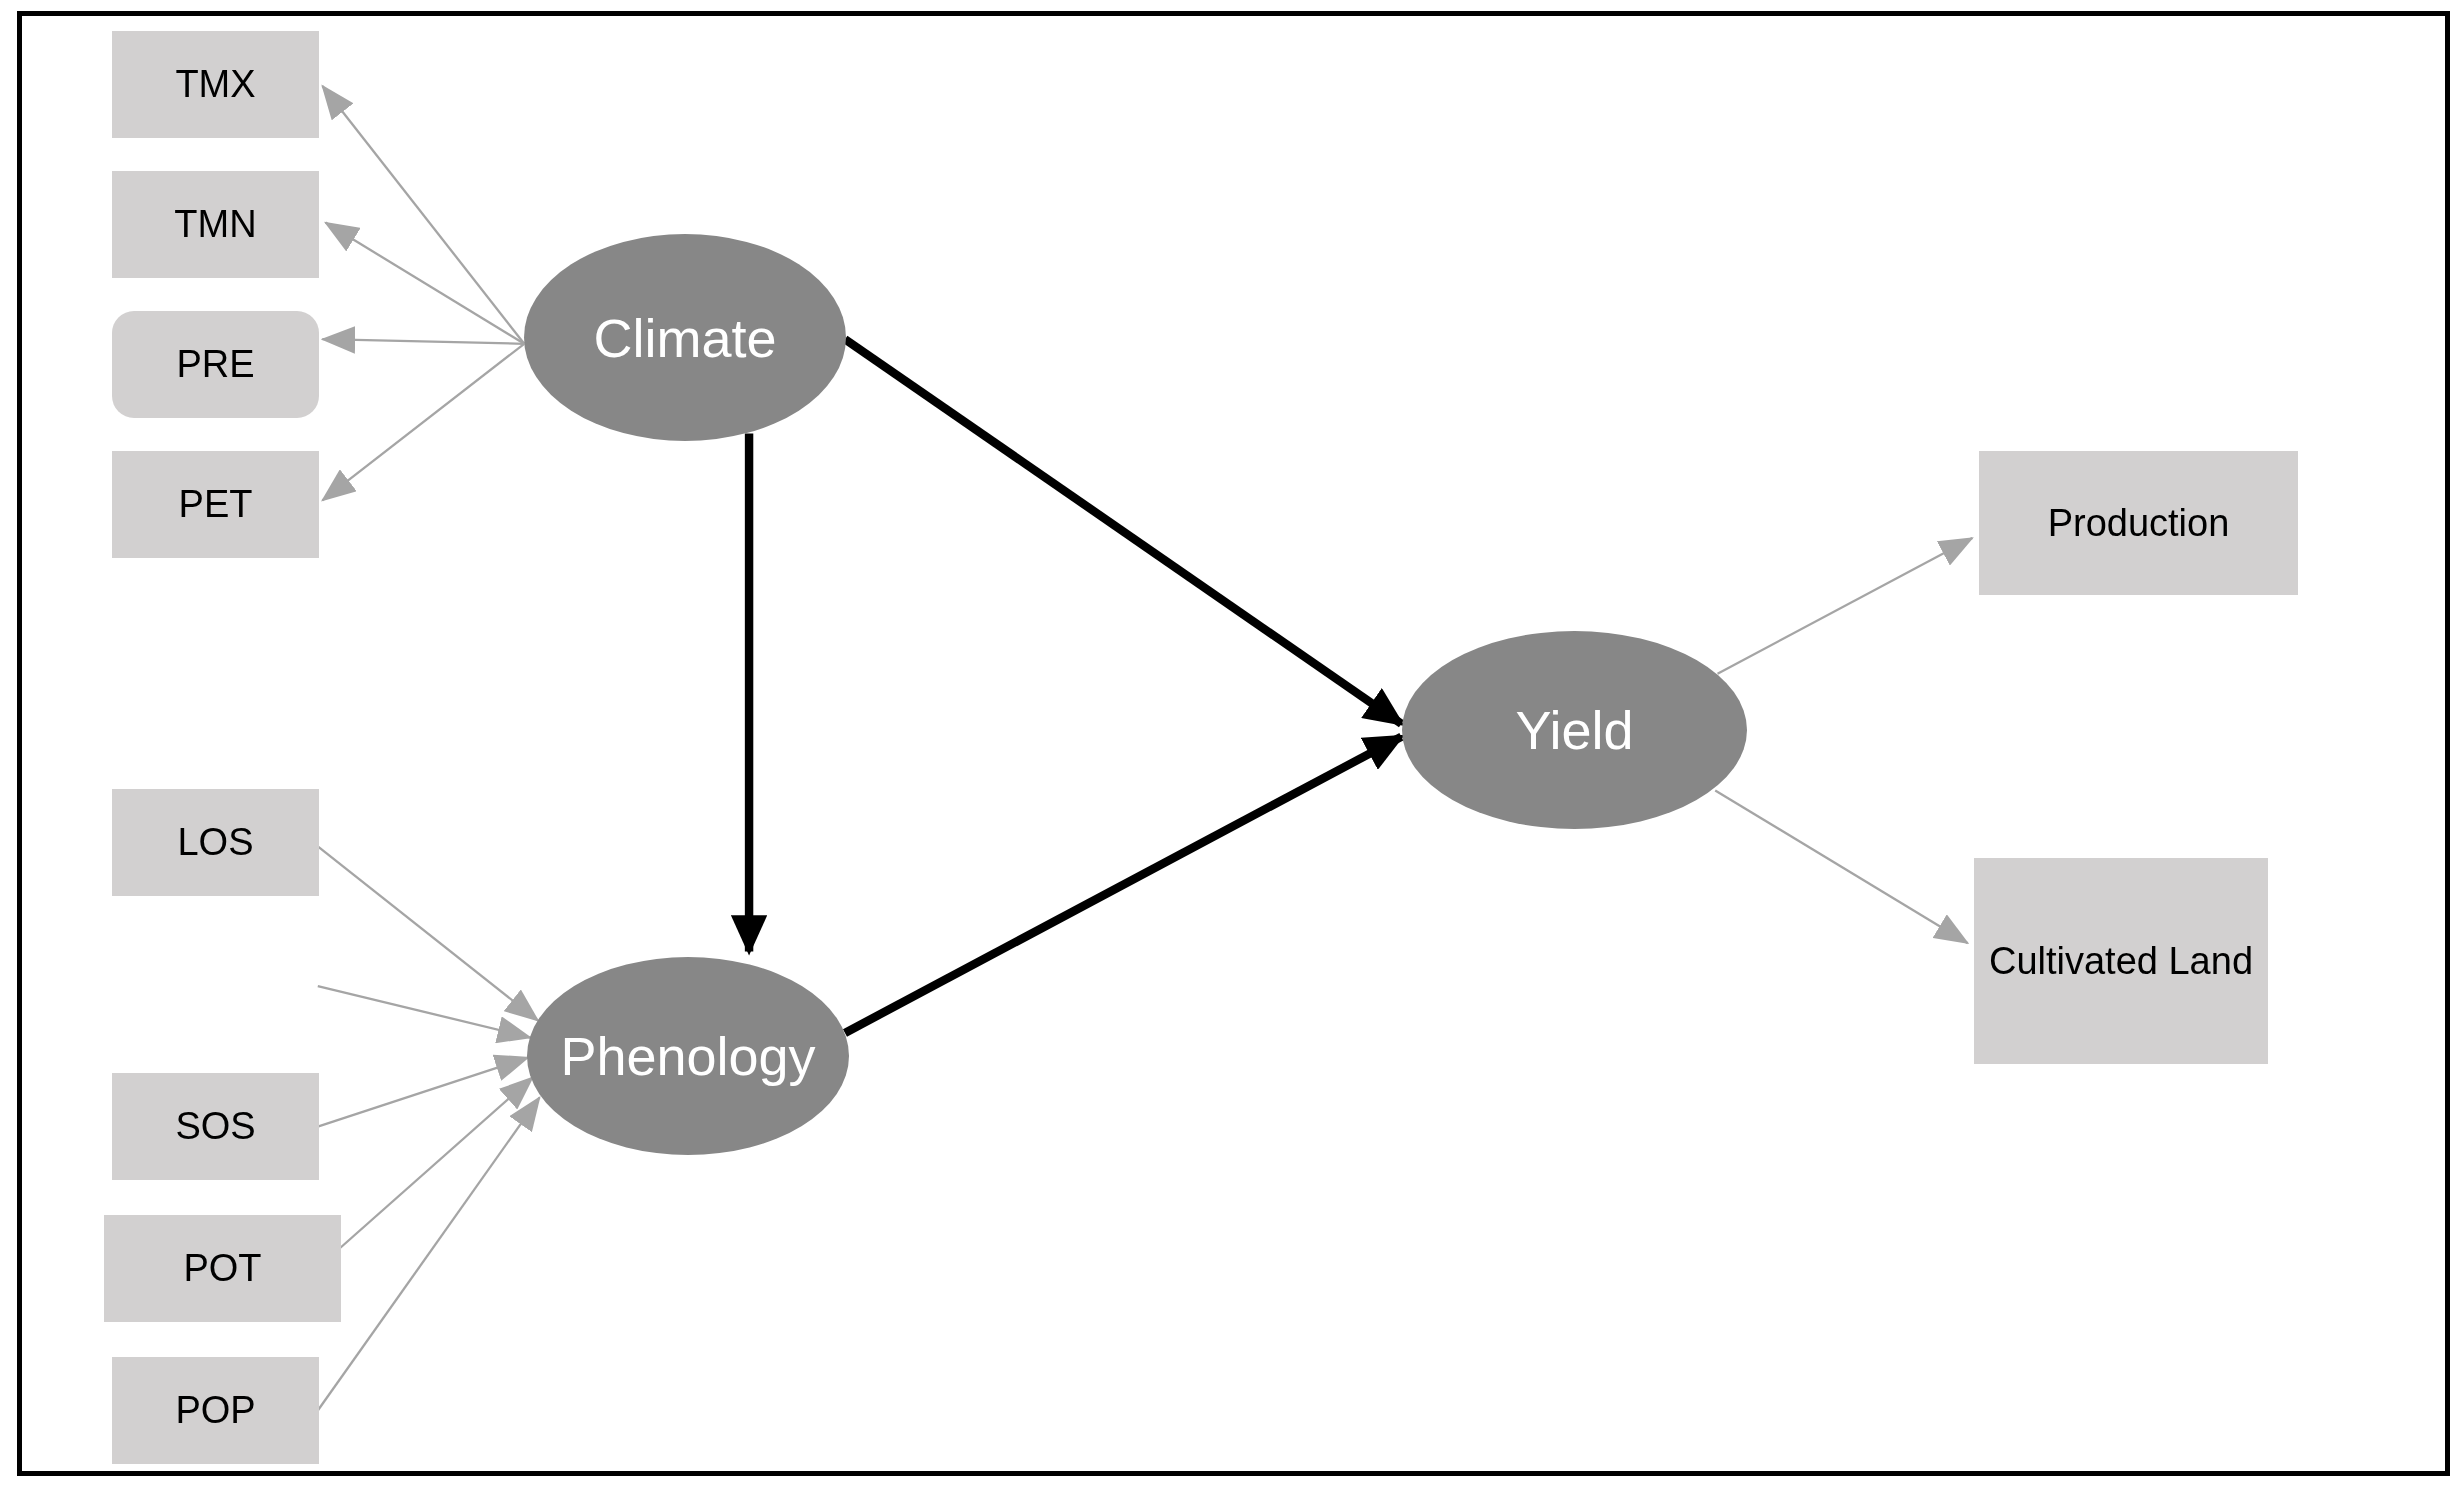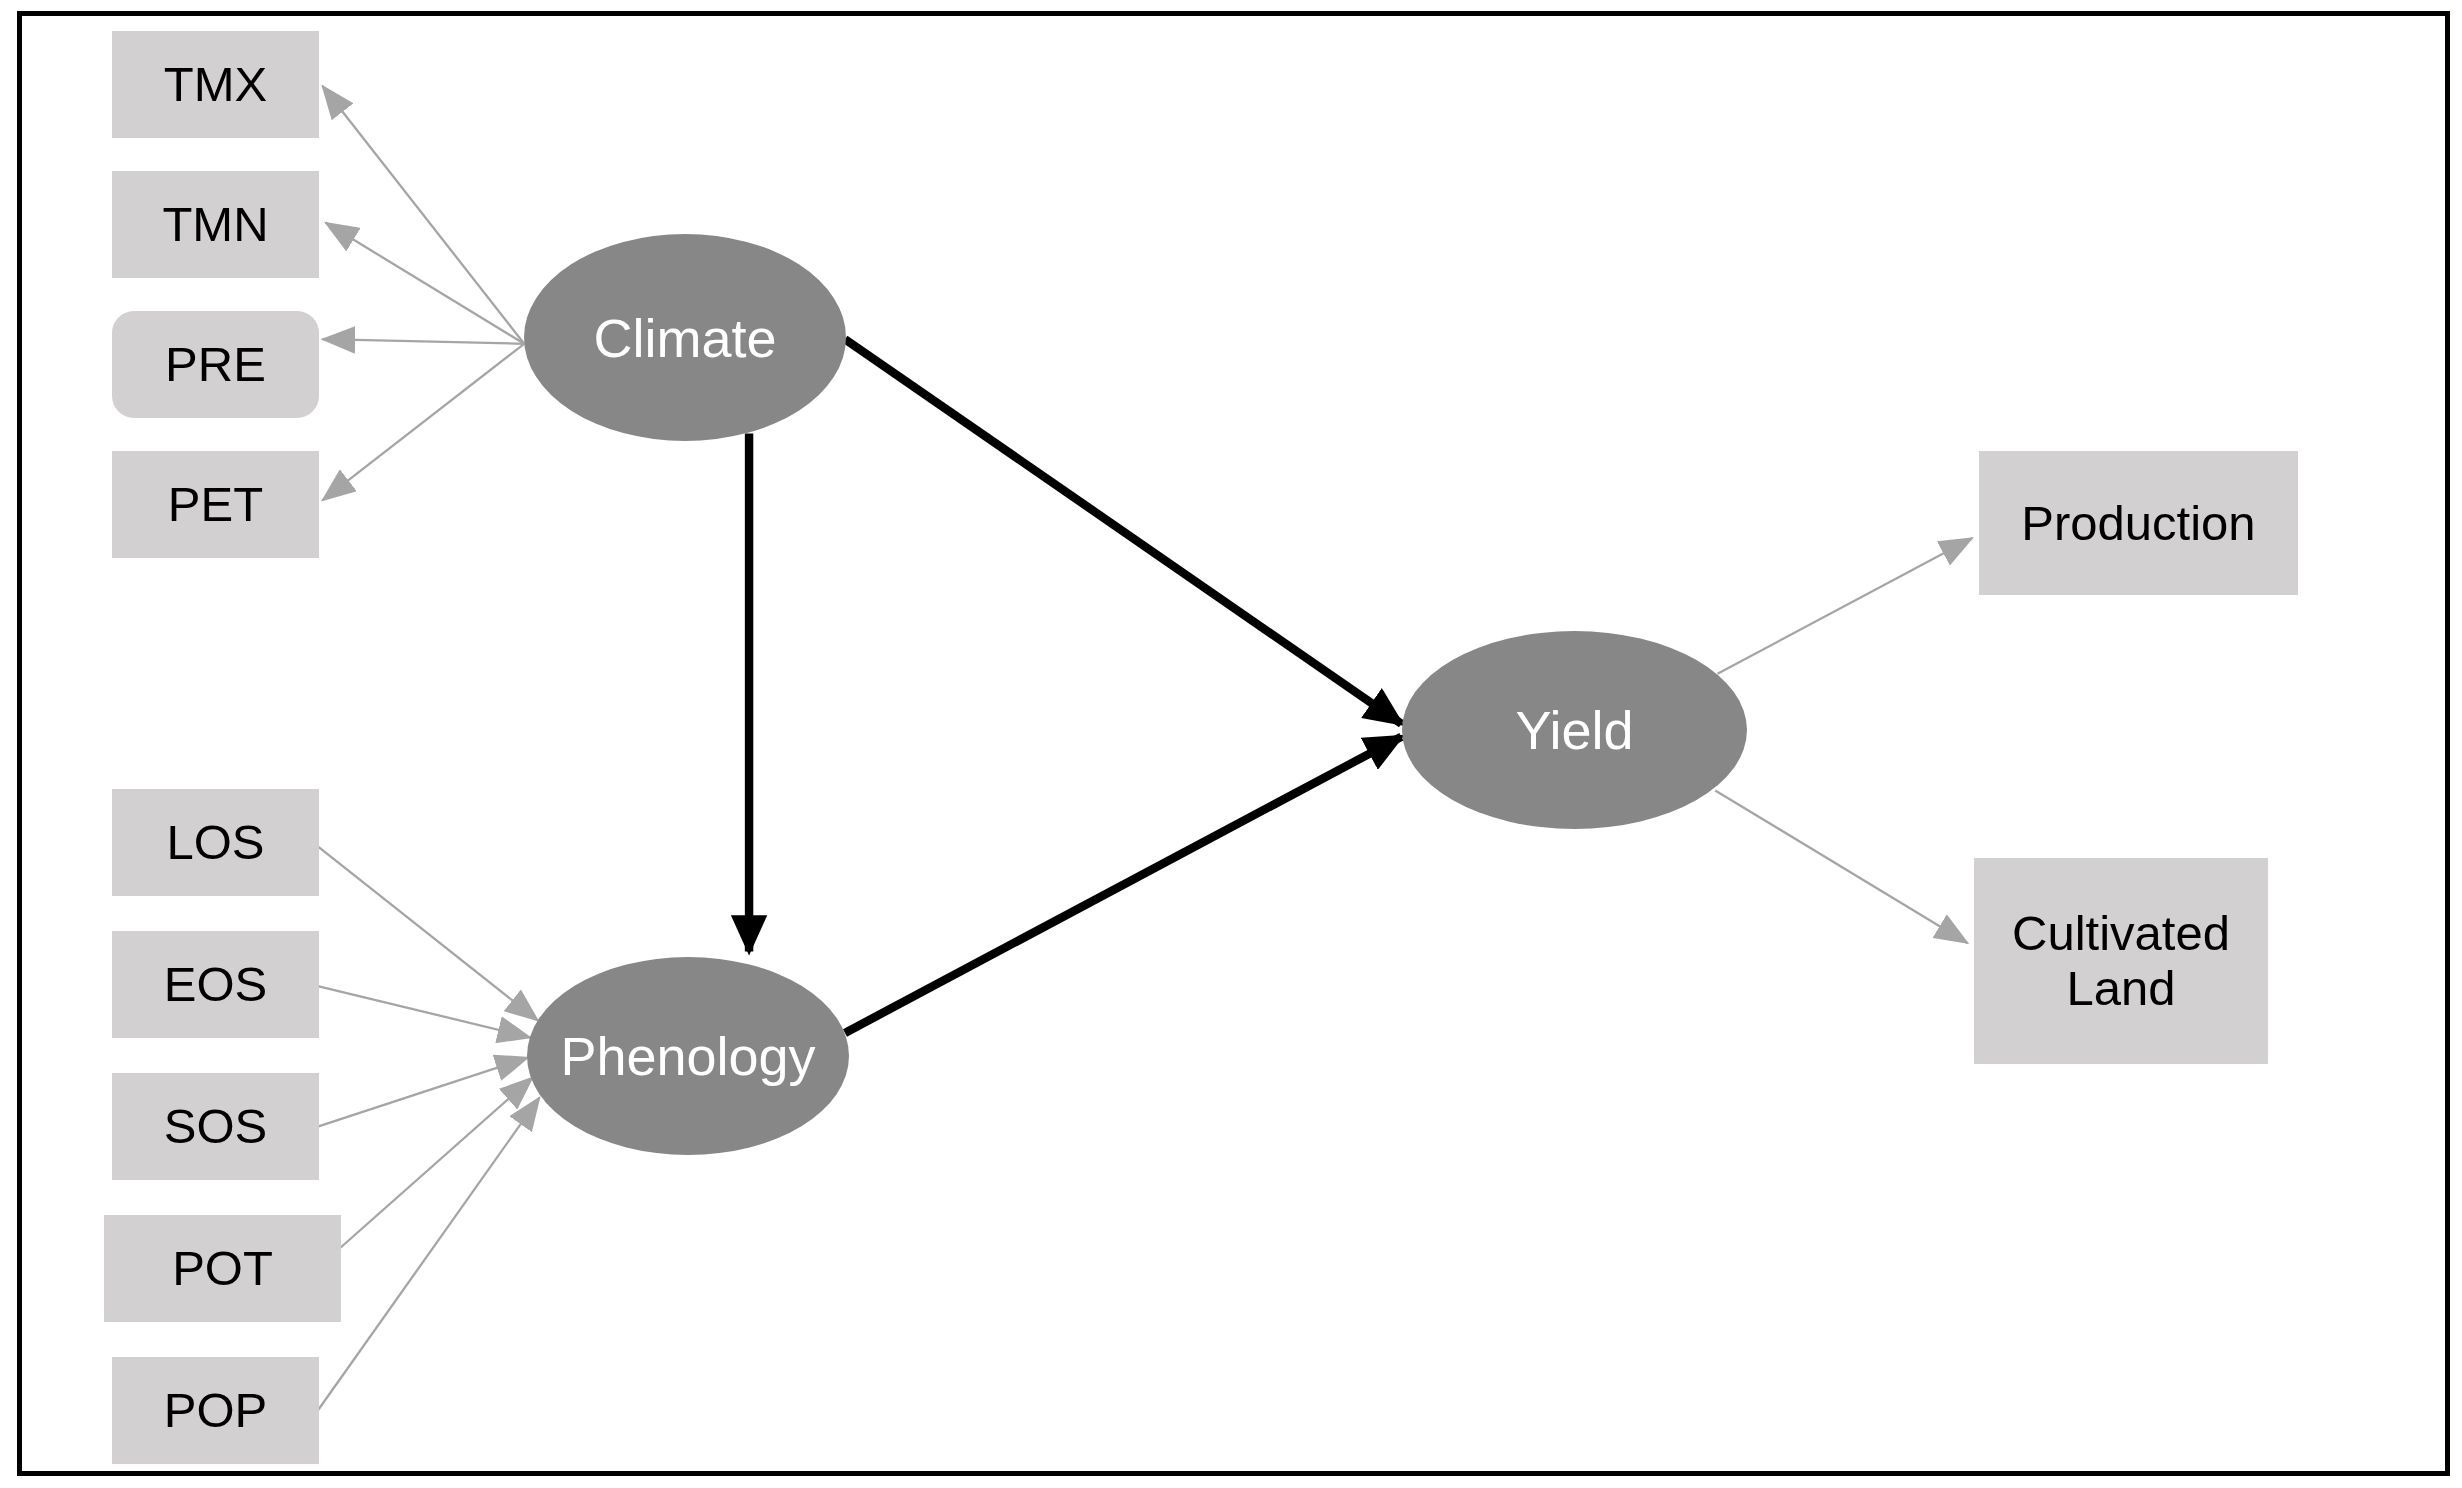--- a/index.html
+++ b/index.html
@@ -20,21 +20,21 @@
   .node{
     position:absolute;display:flex;align-items:center;justify-content:center;
     text-align:center;box-sizing:border-box;
   }
   .latent{
     background:var(--latent-fill,#878787);color:var(--latent-text,#FFFFFF);
     border-radius:50%;font-size:54px;
   }
   .indicator{
     background:var(--indicator-fill,#D2D0D0);color:var(--indicator-text,#000000);
-    font-size:49px;line-height:1.12;padding:0 14px;
+    font-size:38px;line-height:1.12;padding:0 14px;
   }
 </style>
 </head>
 <body>
 
 <div class="stage">
 
   <div class="frame"></div>
 
   <svg class="edges" width="2462" height="1488" viewBox="0 0 3208 1939" xmlns="http://www.w3.org/2000/svg">
@@ -85,23 +85,20 @@
   <div class="node indicator" style="left:112px;top:311px;width:207px;height:107px;border-radius:22px;">
     <span>PRE</span>
   </div>
   <div class="node indicator" style="left:112px;top:451px;width:207px;height:107px;">
     <span>PET</span>
   </div>
 
   <div class="node indicator" style="left:112px;top:789px;width:207px;height:107px;">
     <span>LOS</span>
   </div>
-  <div class="node indicator" style="left:112px;top:931px;width:207px;height:107px;">
-    <span>EOS</span>
-  </div>
   <div class="node indicator" style="left:112px;top:1073px;width:207px;height:107px;">
     <span>SOS</span>
   </div>
   <div class="node indicator" style="left:104px;top:1215px;width:237px;height:107px;">
     <span>POT</span>
   </div>
   <div class="node indicator" style="left:112px;top:1357px;width:207px;height:107px;">
     <span>POP</span>
   </div>
 

